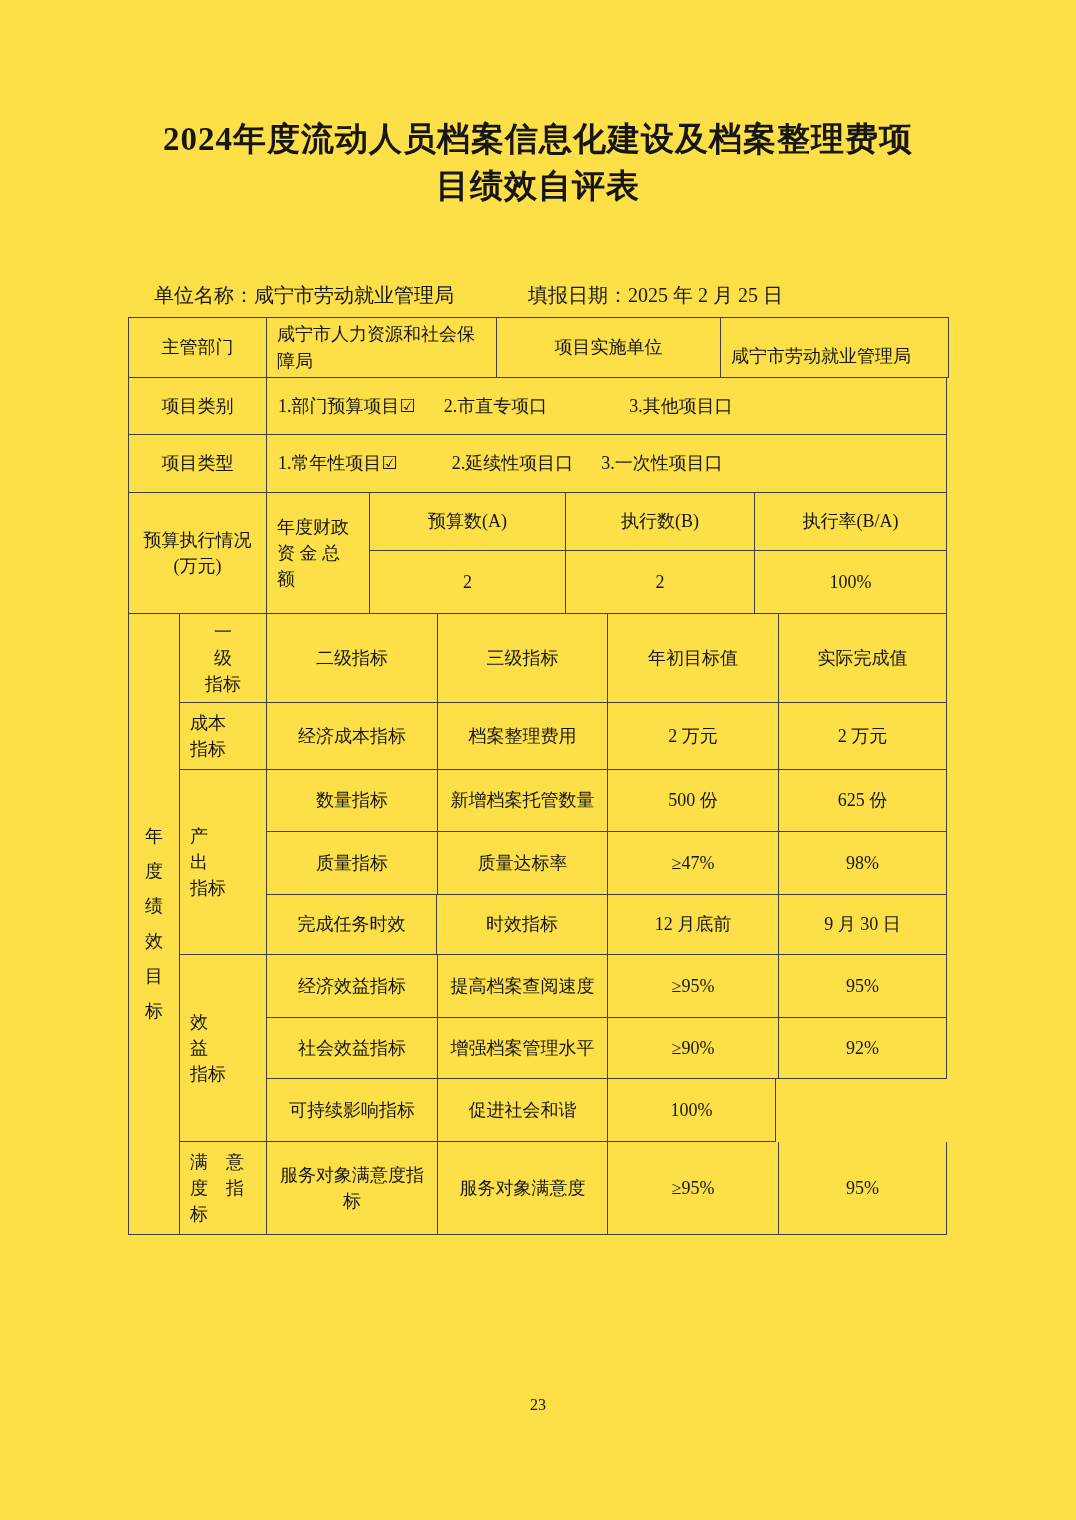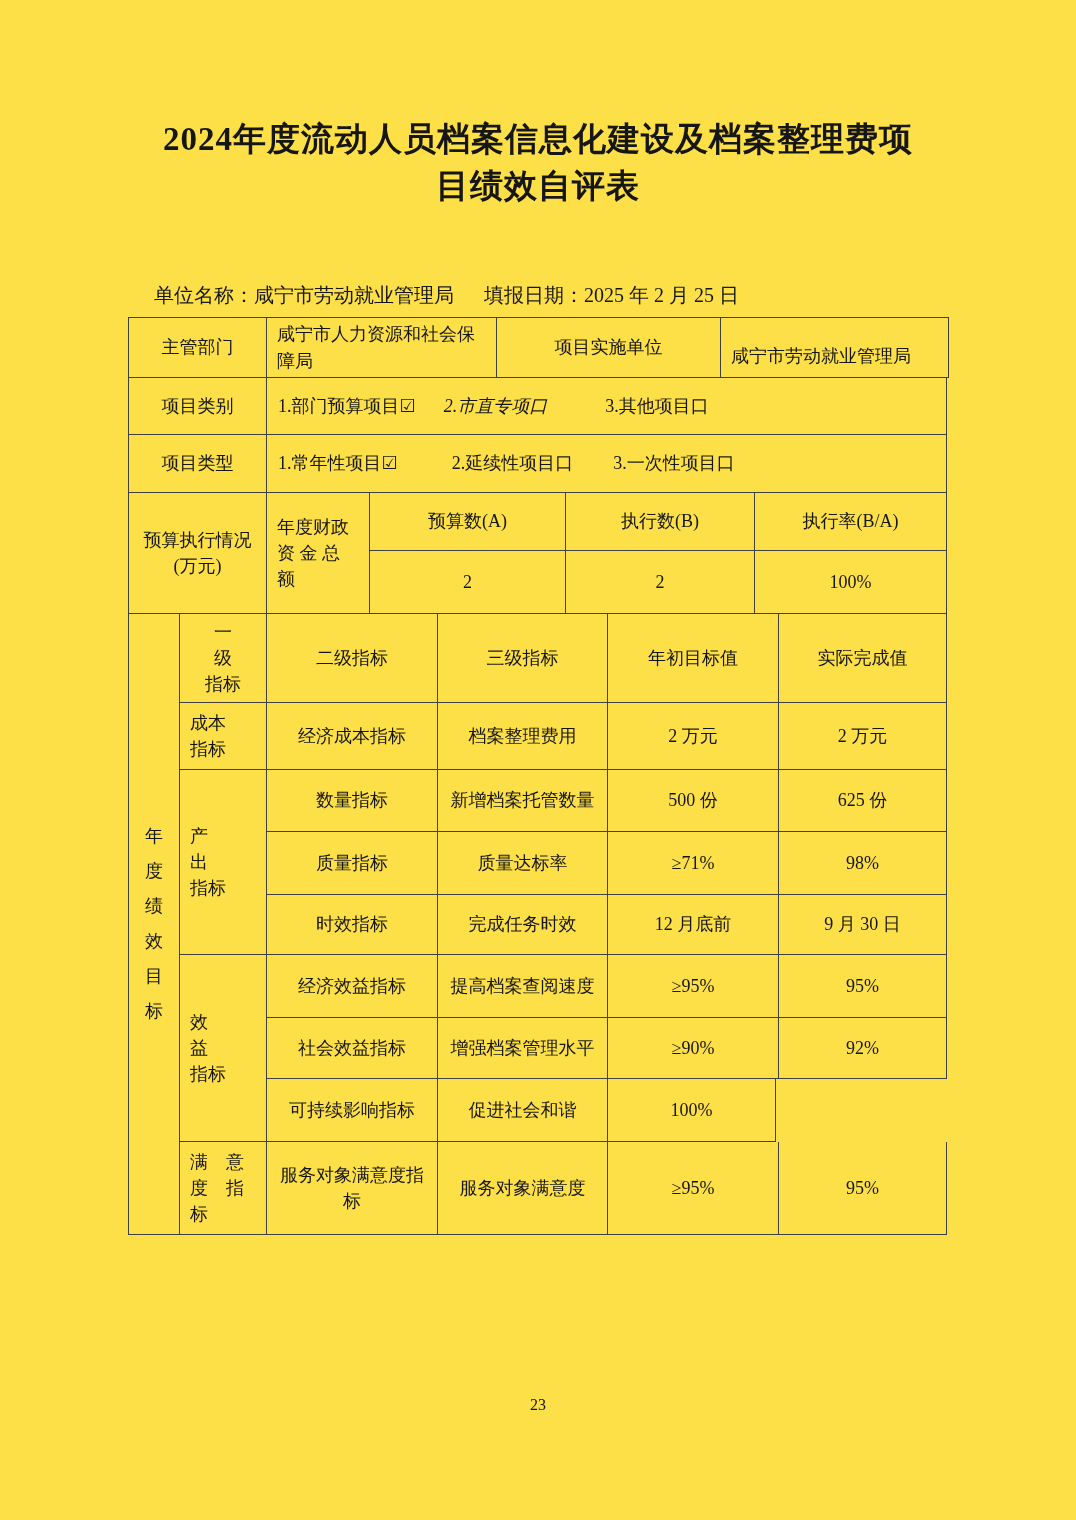--- a/index.html
+++ b/index.html
@@ -17,21 +17,21 @@
     font-size:33px;font-weight:bold;
     line-height:1.42;letter-spacing:1px;
     white-space:pre-line;
   }
   .meta-line{
     position:absolute;top:282px;left:128px;width:820px;
     font-size:20px;
     display:flex;align-items:baseline;
   }
   .meta-unit{margin-left:26px;}
-  .meta-date{margin-left:30px;}
+  .meta-date{margin-left:74px;}
   .tbl{
     position:absolute;top:317px;left:128px;width:820px;
     border-top:1px solid #3f3f3f;
     border-left:1px solid #3f3f3f;
     font-size:18px;
     line-height:1.45;
   }
   .row{display:flex;align-items:stretch;}
   .col{display:flex;flex-direction:column;}
   .cell{
@@ -43,23 +43,23 @@
     padding:2px 6px;
     flex:0 0 auto;
   }
   .pre{white-space:pre-line;}
   .al{justify-content:flex-start;text-align:left;padding-left:10px;}
   .low{align-items:flex-end;padding-bottom:8px;}
   .side-label{line-height:1.95;font-size:18px;}
   .opts{justify-content:flex-start;text-align:left;padding-left:11px;}
   .opts .opt{display:inline-block;}
   .opts.cat .opt:nth-child(1){margin-right:28px;}
-  .opts.cat .opt:nth-child(2){margin-right:58px;font-style:italic;}
+  .opts.cat .opt:nth-child(2){margin-right:82px;}
   .opts.typ .opt:nth-child(1){margin-right:54px;}
-  .opts.typ .opt:nth-child(2){margin-right:40px;}
+  .opts.typ .opt:nth-child(2){margin-right:28px;}
   .page-footer{
     position:absolute;top:1396px;left:0;width:100%;
     text-align:center;font-size:16px;
   }
 </style>
 </head>
 <body>
 
 <div class="page">
 
@@ -155,26 +155,26 @@
           <div class="col" style="width:680px">
             <div class="row" style="height:62px">
               <div class="cell" style="width:171px">数量指标</div>
               <div class="cell" style="width:170px">新增档案托管数量</div>
               <div class="cell" style="width:171px">500 份</div>
               <div class="cell" style="width:168px">625 份</div>
             </div>
             <div class="row" style="height:63px">
               <div class="cell" style="width:171px">质量指标</div>
               <div class="cell" style="width:170px">质量达标率</div>
-              <div class="cell" style="width:171px">≥71%</div>
+              <div class="cell" style="width:171px">≥47%</div>
               <div class="cell" style="width:168px">98%</div>
             </div>
             <div class="row" style="height:60px">
+              <div class="cell" style="width:170px">完成任务时效</div>
               <div class="cell" style="width:171px">时效指标</div>
-              <div class="cell" style="width:170px">完成任务时效</div>
               <div class="cell" style="width:171px">12 月底前</div>
               <div class="cell" style="width:168px">9 月 30 日</div>
             </div>
           </div>
         </div>
 
         <div class="row">
           <div class="cell al pre" style="width:87px">效
 益
 指标</div>

